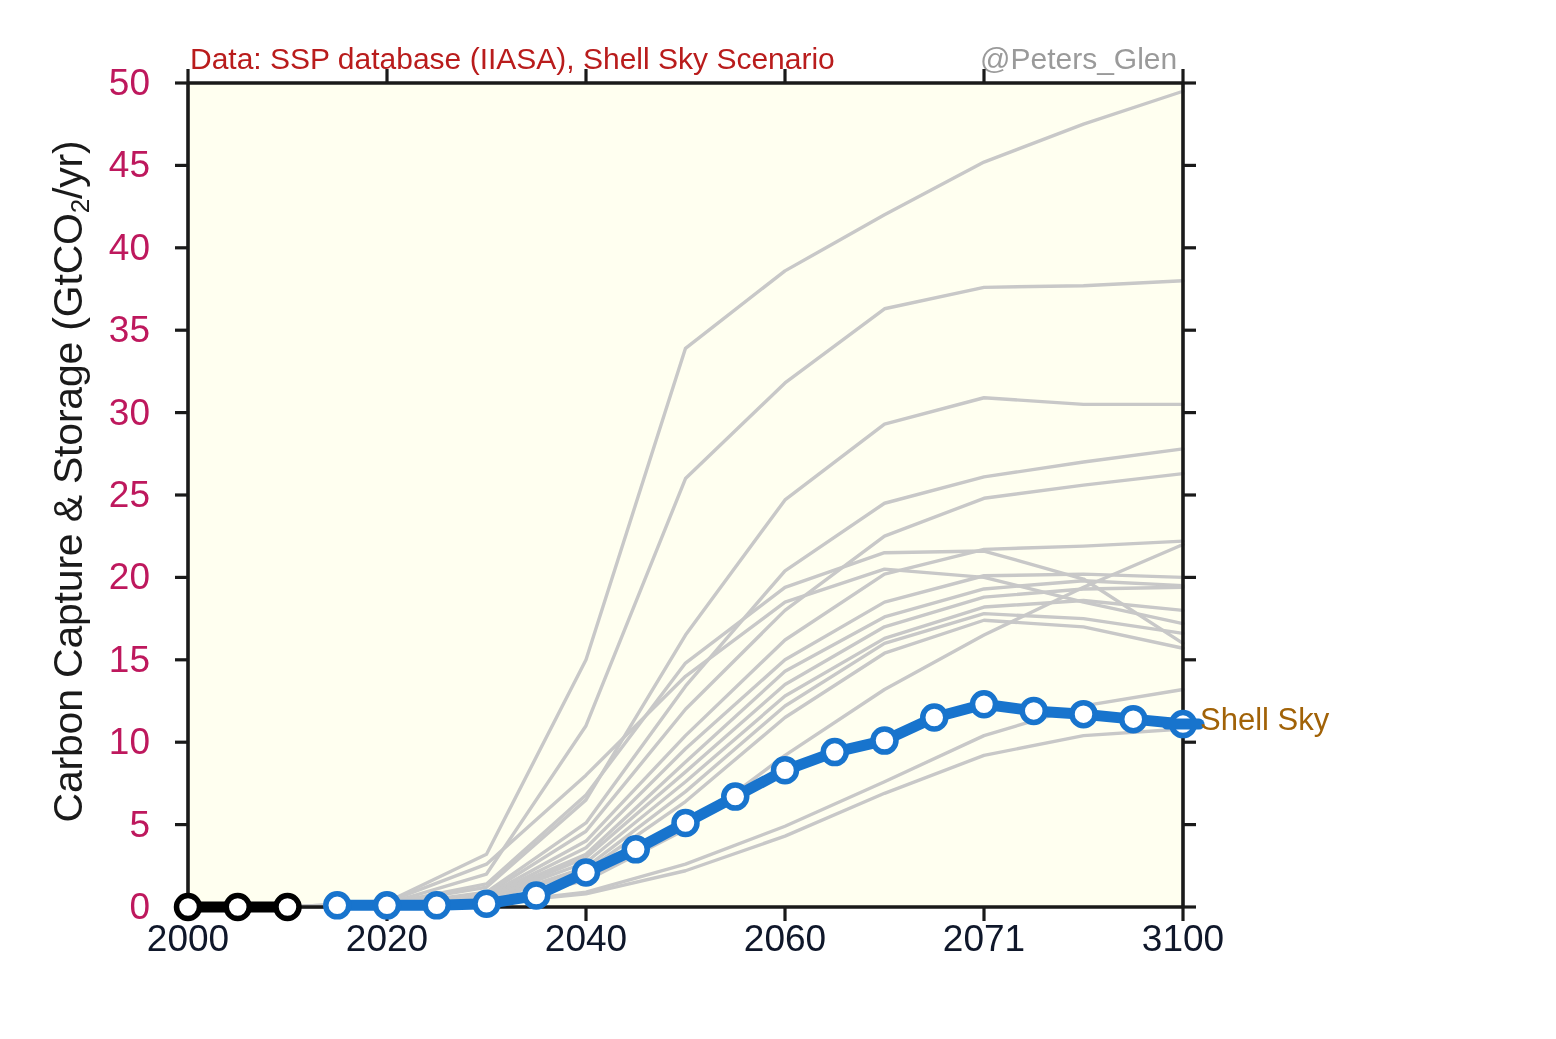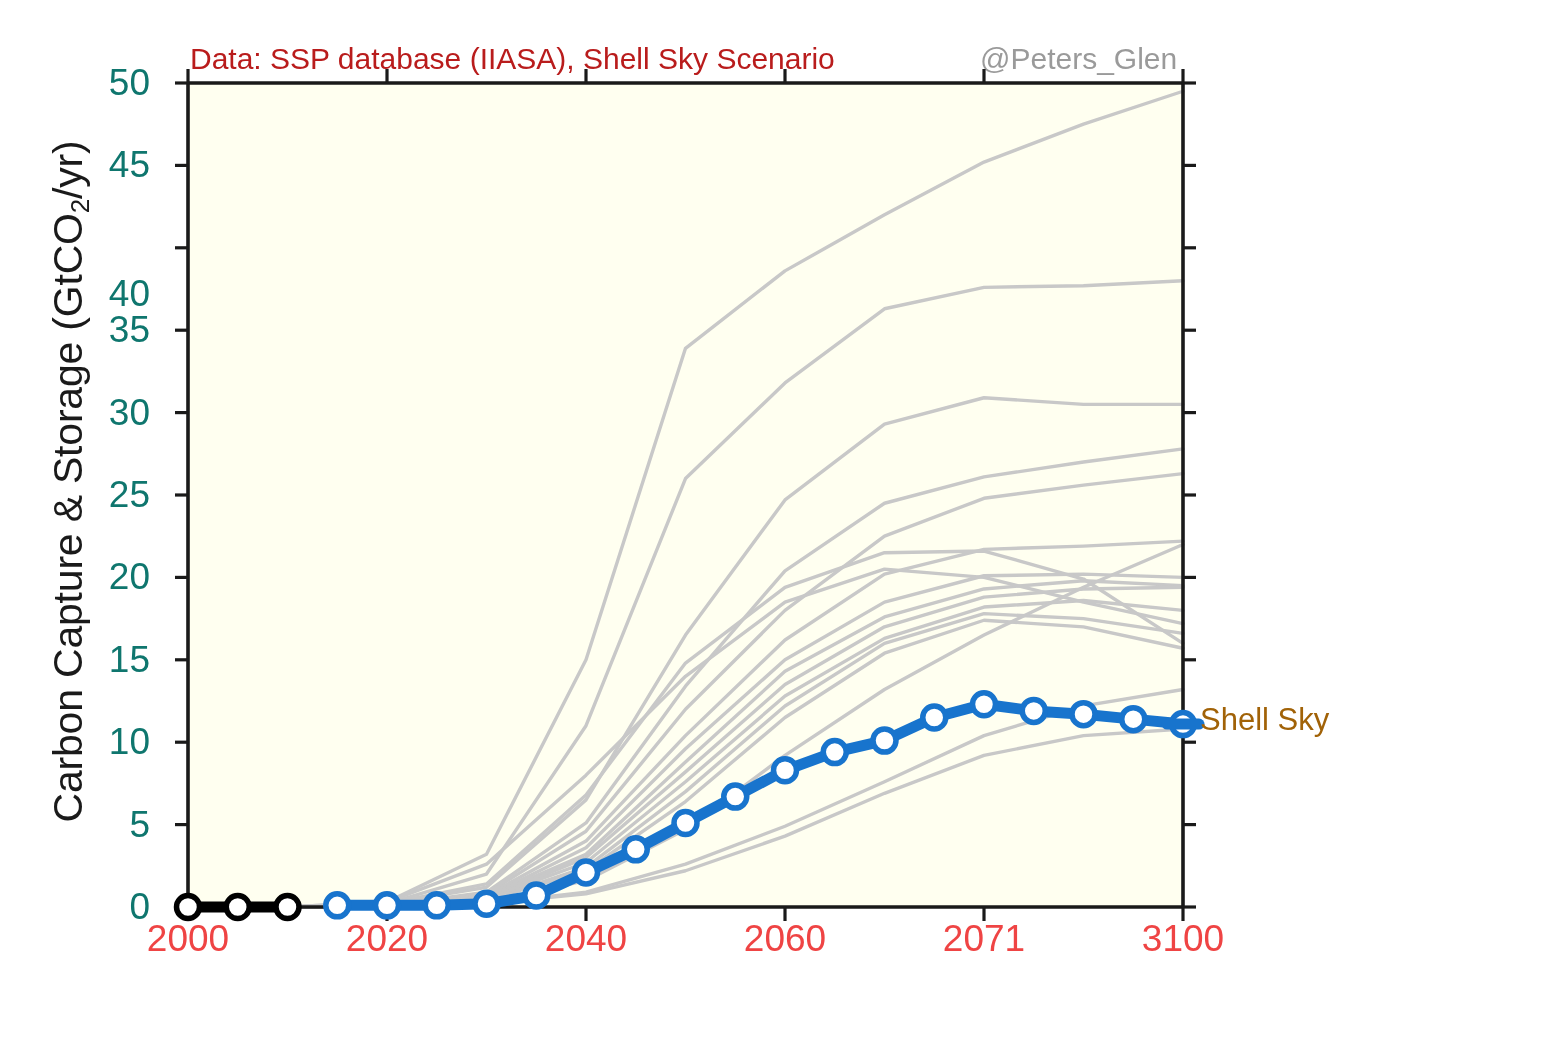--- a/index.html
+++ b/index.html
@@ -34,29 +34,29 @@
     font-size:30px;
     color:#9a9a9a;
     white-space:nowrap;
   }
 
   .ytick{
     position:absolute;
     right:1406px;
     text-align:right;
     font-size:37px;
-    color:#0f766e;
+    color:#be185d;
     line-height:1;
     white-space:nowrap;
   }
   .xtick{
     position:absolute;
     top:920px;
     font-size:37px;
-    color:#ef4444;
+    color:#0f172a;
     line-height:1;
     white-space:nowrap;
     transform:translateX(-50%);
   }
 
   .annot{
     position:absolute;
     font-size:31px;
     white-space:nowrap;
     line-height:1;
@@ -78,21 +78,21 @@
 
   <div id="ytick-layer">
       <div class="ytick" style="top: 888px;">0</div>
       <div class="ytick" style="top: 805.6px;">5</div>
       <div class="ytick" style="top: 723.2px;">10</div>
       <div class="ytick" style="top: 640.8px;">15</div>
       <div class="ytick" style="top: 558.4px;">20</div>
       <div class="ytick" style="top: 476px;">25</div>
       <div class="ytick" style="top: 393.6px;">30</div>
       <div class="ytick" style="top: 311.2px;">35</div>
-      <div class="ytick" style="top: 228.8px; margin-top: 46px;">40</div>
+      <div class="ytick" style="top: 228.8px;">40</div>
       <div class="ytick" style="top: 146.4px;">45</div>
       <div class="ytick" style="top: 64px;">50</div>
     </div>
   <div id="xtick-layer">
       <div class="xtick" style="left: 188px;">2000</div>
       <div class="xtick" style="left: 387px;">2020</div>
       <div class="xtick" style="left: 586px;">2040</div>
       <div class="xtick" style="left: 785px;">2060</div>
       <div class="xtick" style="left: 984px;">2071</div>
       <div class="xtick" style="left: 1183px;">3100</div>

